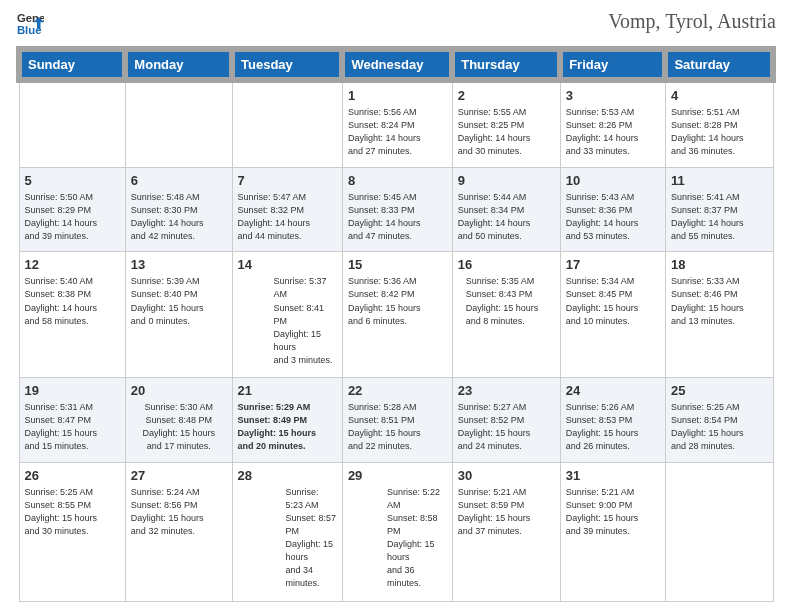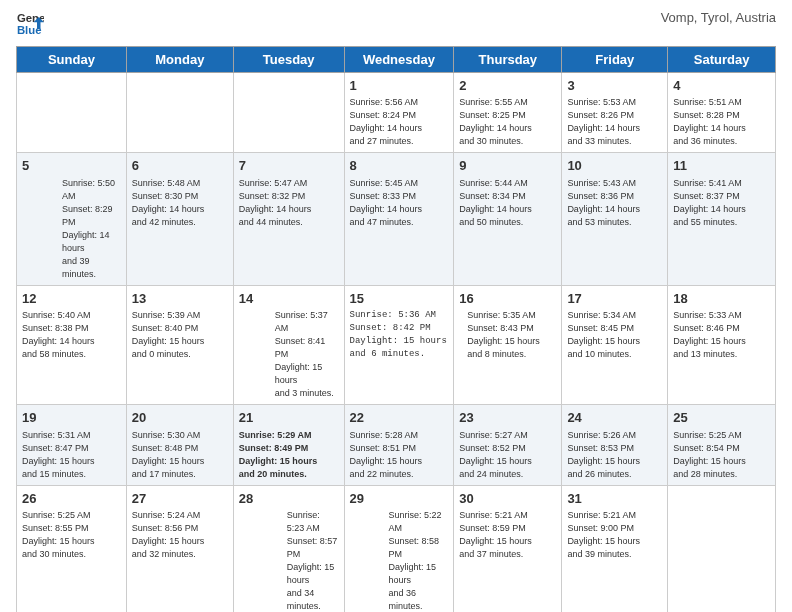--- a/index.html
+++ b/index.html
@@ -36,36 +36,37 @@
     .title-block {
       text-align: right;
     }
     .title-main {
       font-size: 36px;
       font-weight: bold;
       color: #333;
       line-height: 1.1;
     }
     .title-sub {
-      font-size: 13px;
+      font-size: 20px;
       color: #555;
+      font-family: Liberation Serif, serif;
     }
     .calendar {
       width: 100%;
       border-collapse: collapse;
       flex: 1;
     }
     .calendar th {
       background: #1a6bb5;
       color: #fff;
       font-size: 13px;
       font-weight: bold;
       padding: 5px 6px;
-      text-align: center;
-      border: 1px solid #a3a3a3;
+      text-align: left;
+      border: 6px solid #a3a3a3;
     }
     .calendar td {
       border: 1px solid #ccc;
       vertical-align: top;
       padding: 4px 5px;
       width: 113px;
       font-size: 9.5px;
       color: #333;
       line-height: 1.4;
     }
@@ -147,21 +148,21 @@
             <span class="day-num">4</span>
             <div class="day-info" style="white-space: pre-line;">Sunrise: 5:51 AM
 Sunset: 8:28 PM
 Daylight: 14 hours
 and 36 minutes.</div>
           </td>
         </tr>
         <tr class="row-alt">
           <td>
             <span class="day-num">5</span>
-            <div class="day-info" style="white-space: pre-line; margin-left: 40px;">Sunrise: 5:50 AM
+            <div class="day-info" style="white-space: pre-line;">Sunrise: 5:50 AM
 Sunset: 8:29 PM
 Daylight: 14 hours
 and 39 minutes.</div>
           </td>
           <td>
             <span class="day-num">6</span>
             <div class="day-info" style="white-space: pre-line;">Sunrise: 5:48 AM
 Sunset: 8:30 PM
 Daylight: 14 hours
 and 42 minutes.</div>
@@ -219,21 +220,21 @@
           </td>
           <td>
             <span class="day-num">14</span>
             <div class="day-info" style="white-space: pre-line; margin-left: 36px;">Sunrise: 5:37 AM
 Sunset: 8:41 PM
 Daylight: 15 hours
 and 3 minutes.</div>
           </td>
           <td>
             <span class="day-num">15</span>
-            <div class="day-info" style="white-space: pre-line; font-family: Liberation Mono, monospace;">Sunrise: 5:36 AM
+            <div class="day-info" style="white-space: pre-line;">Sunrise: 5:36 AM
 Sunset: 8:42 PM
 Daylight: 15 hours
 and 6 minutes.</div>
           </td>
           <td>
             <span class="day-num">16</span>
             <div class="day-info" style="white-space: pre-line; margin-left: 8px;">Sunrise: 5:35 AM
 Sunset: 8:43 PM
 Daylight: 15 hours
 and 8 minutes.</div>
@@ -256,21 +257,21 @@
         <tr class="row-alt">
           <td>
             <span class="day-num">19</span>
             <div class="day-info" style="white-space: pre-line;">Sunrise: 5:31 AM
 Sunset: 8:47 PM
 Daylight: 15 hours
 and 15 minutes.</div>
           </td>
           <td>
             <span class="day-num">20</span>
-            <div class="day-info" style="white-space: pre-line;">Sunrise: 5:30 AM
+            <div class="day-info" style="white-space: pre-line; text-align: center;">Sunrise: 5:30 AM
 Sunset: 8:48 PM
 Daylight: 15 hours
 and 17 minutes.</div>
           </td>
           <td>
             <span class="day-num">21</span>
             <div class="day-info" style="white-space: pre-line; font-weight: bold;">Sunrise: 5:29 AM
 Sunset: 8:49 PM
 Daylight: 15 hours
 and 20 minutes.</div>

